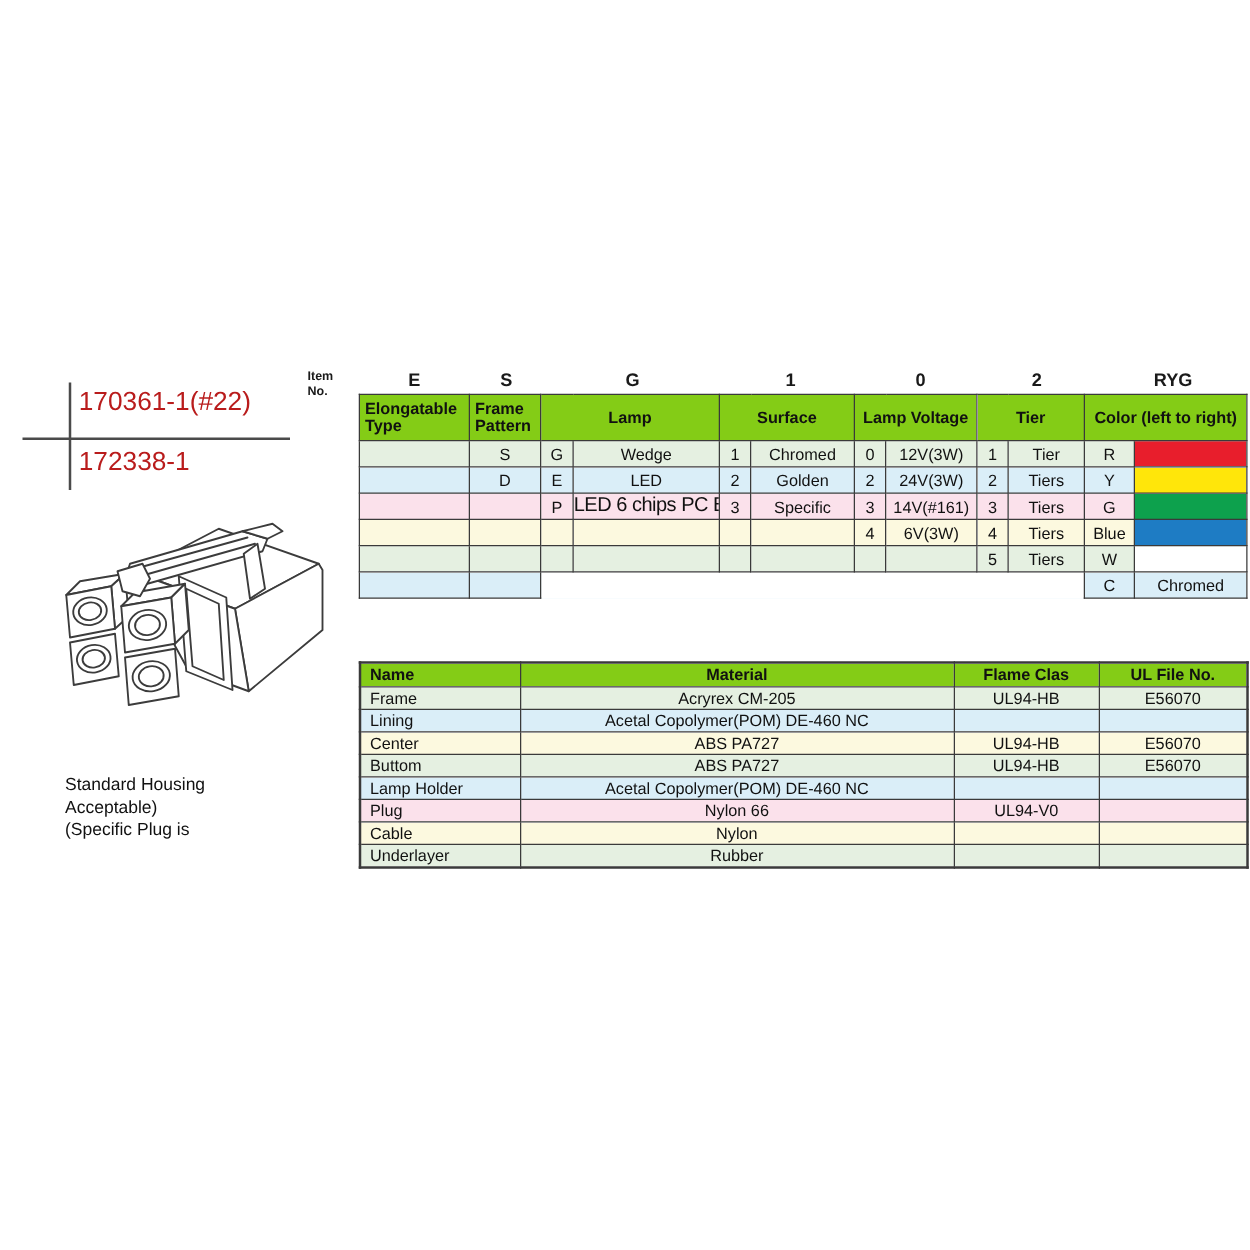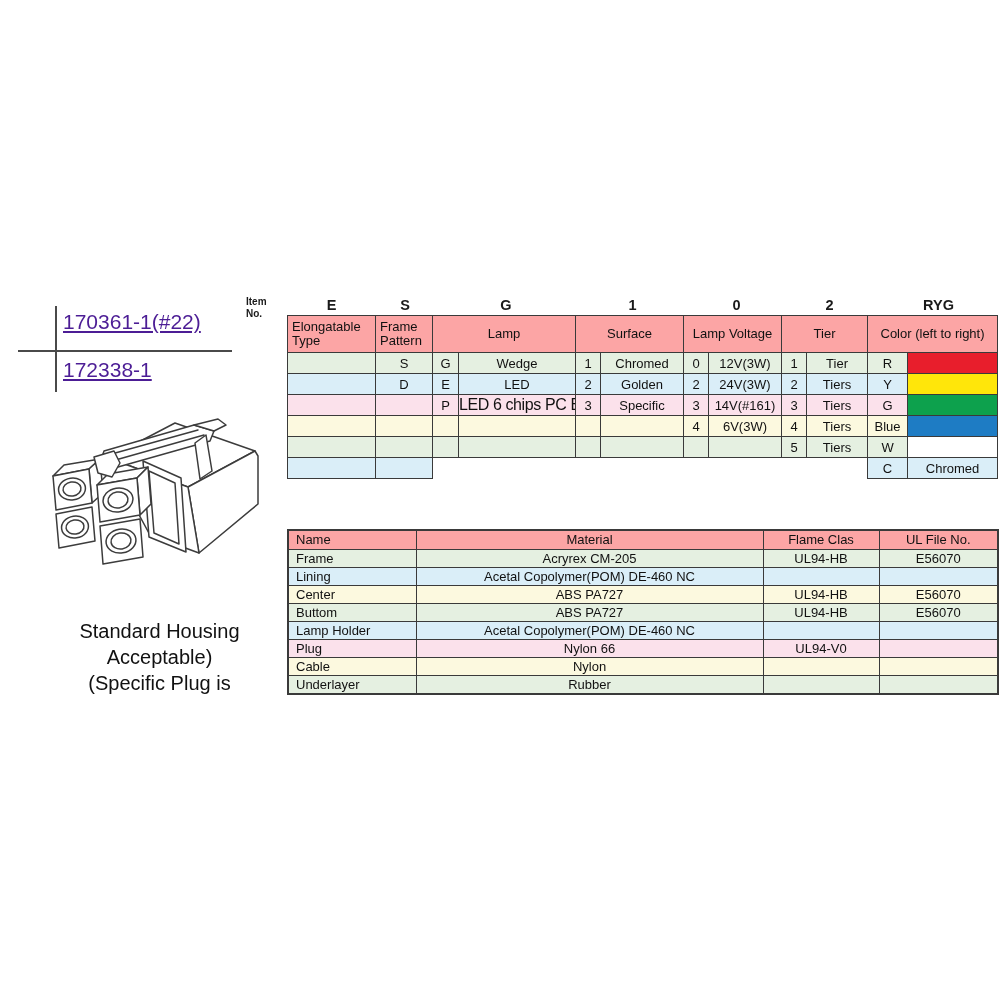--- a/index.html
+++ b/index.html
@@ -6,37 +6,37 @@
   body{
     width:1000px;height:1000px;position:relative;background:#ffffff;
     font-family:"Liberation Sans", sans-serif;color:#1a1a1a;
     -webkit-font-smoothing:antialiased;
   }
   .abs{position:absolute;}
 
   
   .vline{width:2px;height:86px;background:#4a4a4a;left:55px;top:306px;}
   .hline{height:2px;width:214px;background:#4a4a4a;left:18px;top:350px;}
-  .pn{font-size:21px;letter-spacing:0px;color:#4c1d95;text-decoration:underline;}
+  .pn{font-size:21px;letter-spacing:0px;color:#b91c1c;}
   .pn1{left:63px;top:310px;}
   .pn2{left:63px;top:358px;}
 
   
   .itemno{left:246px;top:296px;font-size:10px;font-weight:bold;line-height:1.2;}
 
   
   .wrap1{left:287px;top:295px;}
   .codes{display:grid;grid-template-columns:89px 58px 144px 109px 99px 87px 131px;
          height:20px;align-items:center;text-align:center;
          font-weight:bold;font-size:14.5px;}
 
   table{border-collapse:collapse;table-layout:fixed;font-size:13px;color:#111;}
   td,th{border:1.5px solid #3a3a3a;text-align:center;vertical-align:middle;
         padding:0;overflow:hidden;}
-  th{background:#fca5a5;font-weight:normal;white-space:normal;line-height:1.05;}
+  th{background:#84cc16;font-weight:bold;white-space:normal;line-height:1.05;}
   td{white-space:nowrap;}
 
   .t1{width:711px;}
   .t1 .hrow th{height:36px;}
   .t1 tr{height:21px;}
   .t1 .hl{text-align:left;padding-left:4px;}
   .t1 .small{font-size:16px;letter-spacing:-0.4px;}
   .nob{border:none;background:#ffffff;}
 
   .rg{background:#e5f0e1;}
@@ -44,22 +44,22 @@
   .rp{background:#fbe1eb;}
   .rc{background:#fcf9df;}
 
   .t2wrap{left:287px;top:529px;}
   .t2{width:712px;border:2px solid #3a3a3a;}
   .t2 tr{height:18px;}
   .t2 th{height:18px;}
   .ta-l{text-align:left;padding-left:7px;margin-top:26px;}
 
   
-  .caption{left:52px;top:618px;width:215px;text-align:center;
-           font-size:20px;line-height:1.3;color:#111;}
+  .caption{left:52px;top:618px;width:215px;text-align:left;
+           font-size:14px;line-height:1.3;color:#111;}
 
   svg.housing{left:48px;top:401px;}
   svg.housing *{vector-effect:non-scaling-stroke;}
 </style>
 </head>
 <body>
 
 <div class="abs vline"></div>
 <div class="abs hline"></div>
 <div class="abs pn pn1">170361-1(#22)</div>

